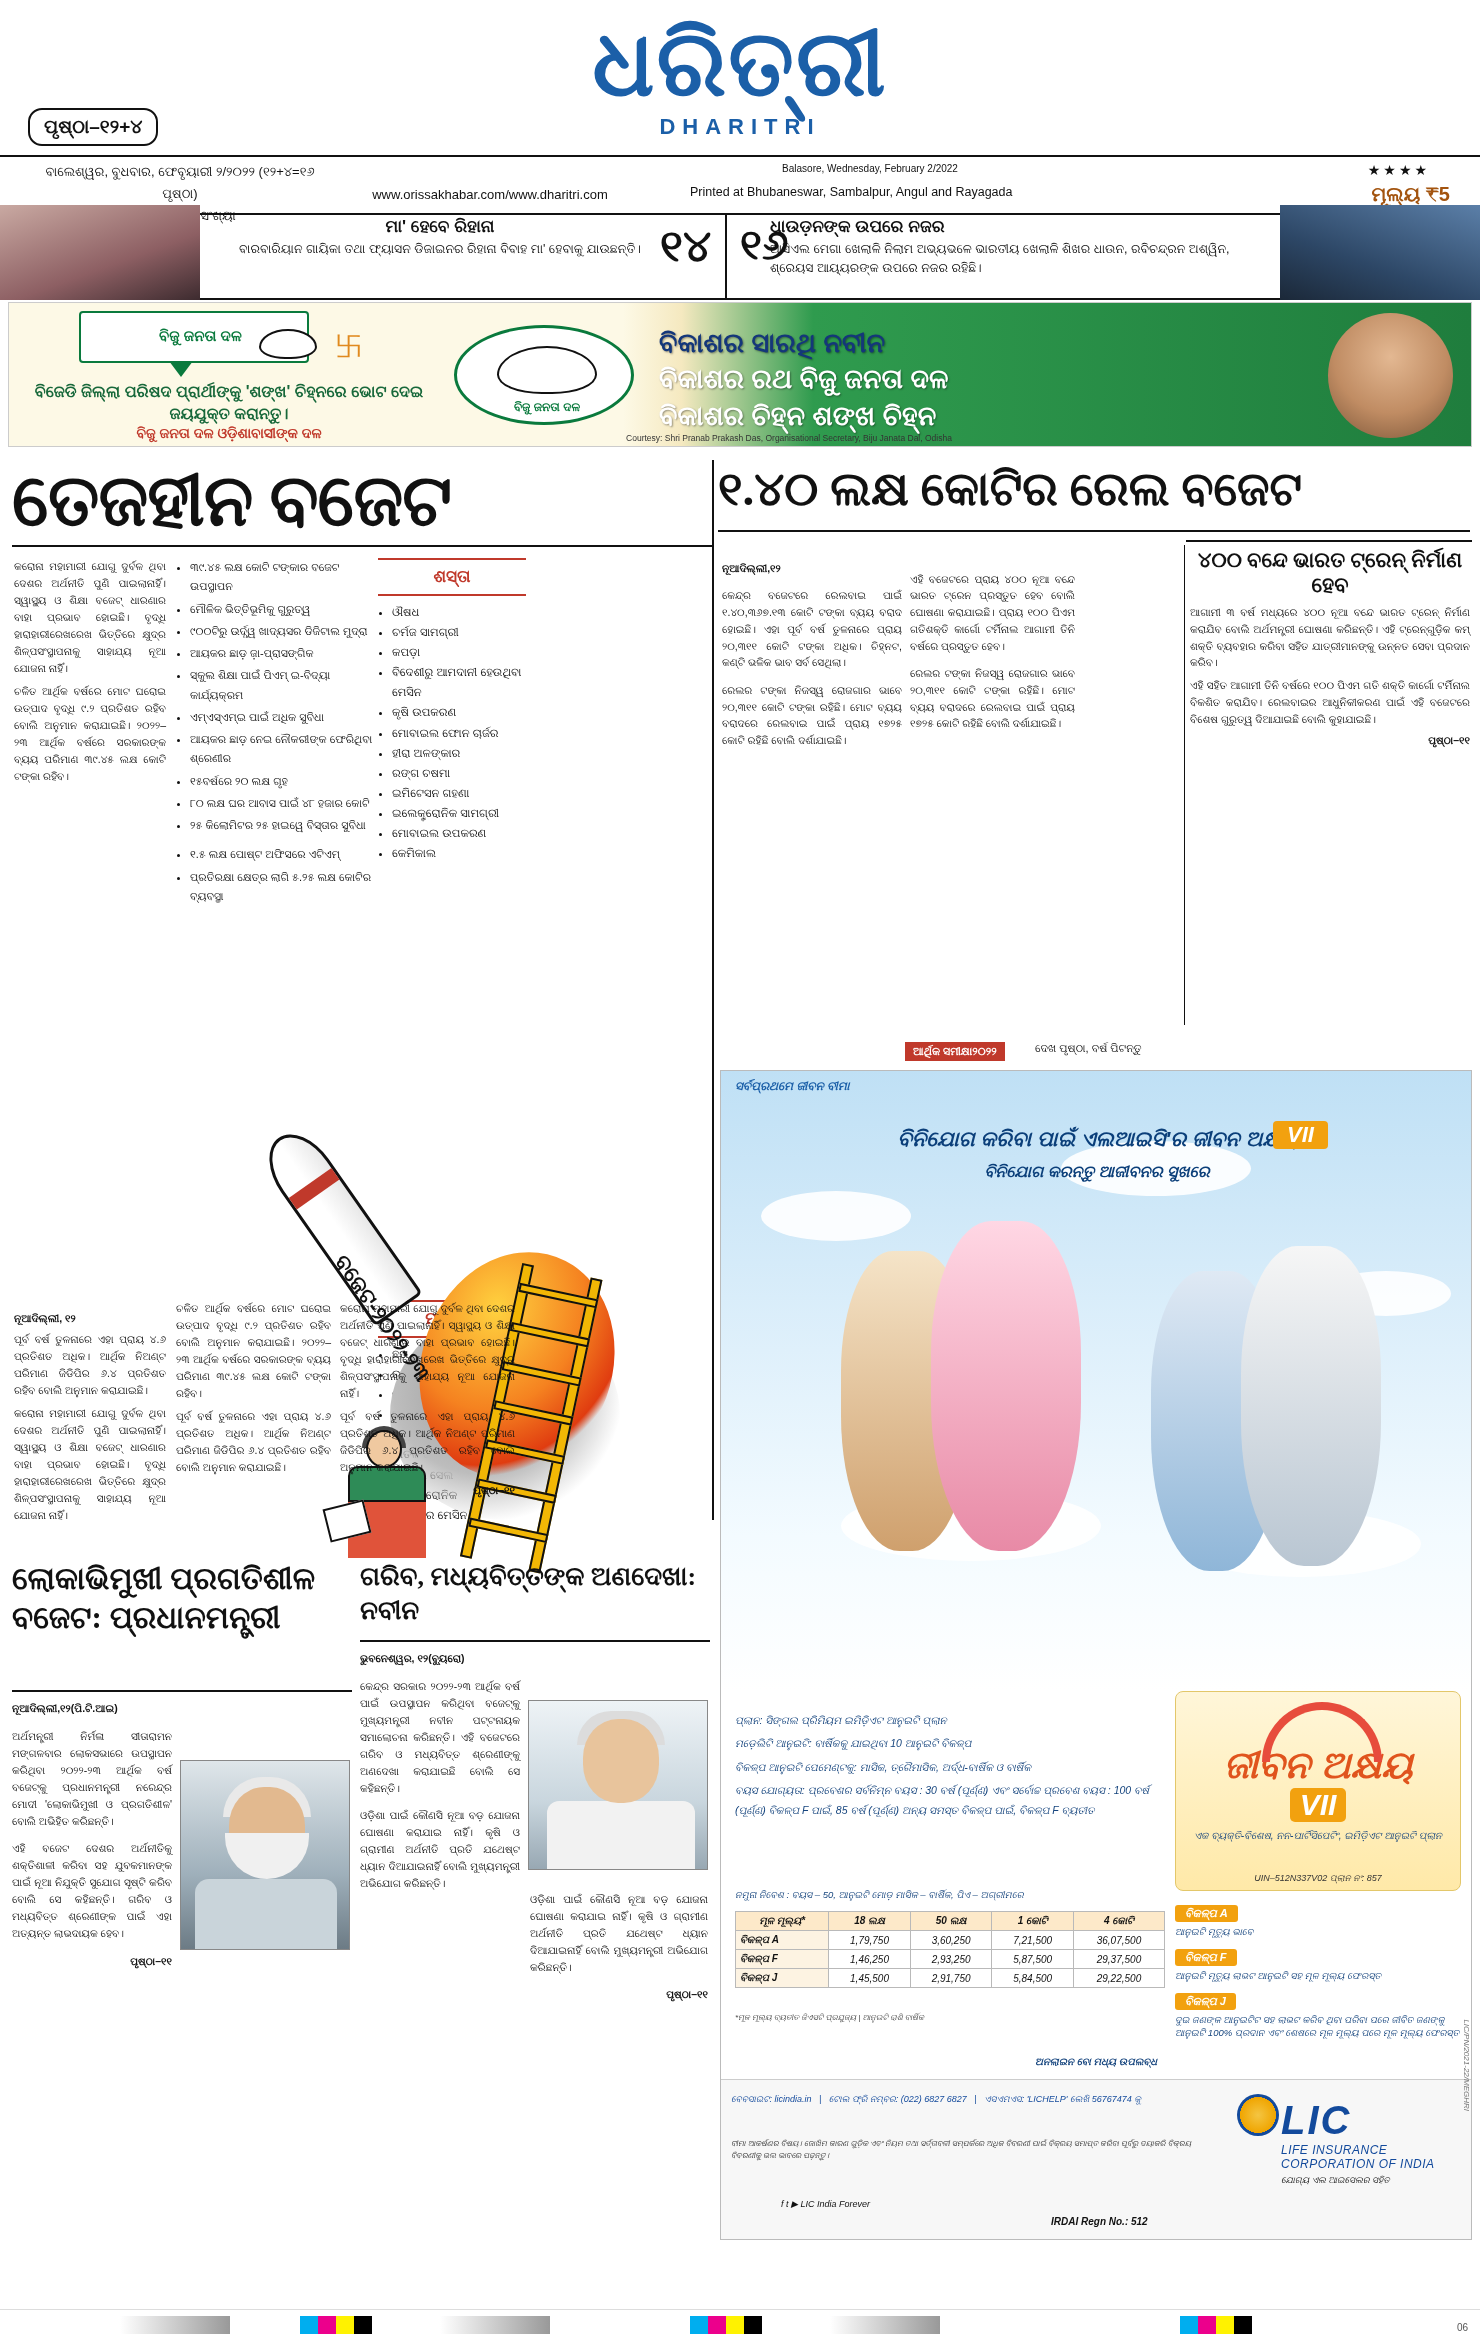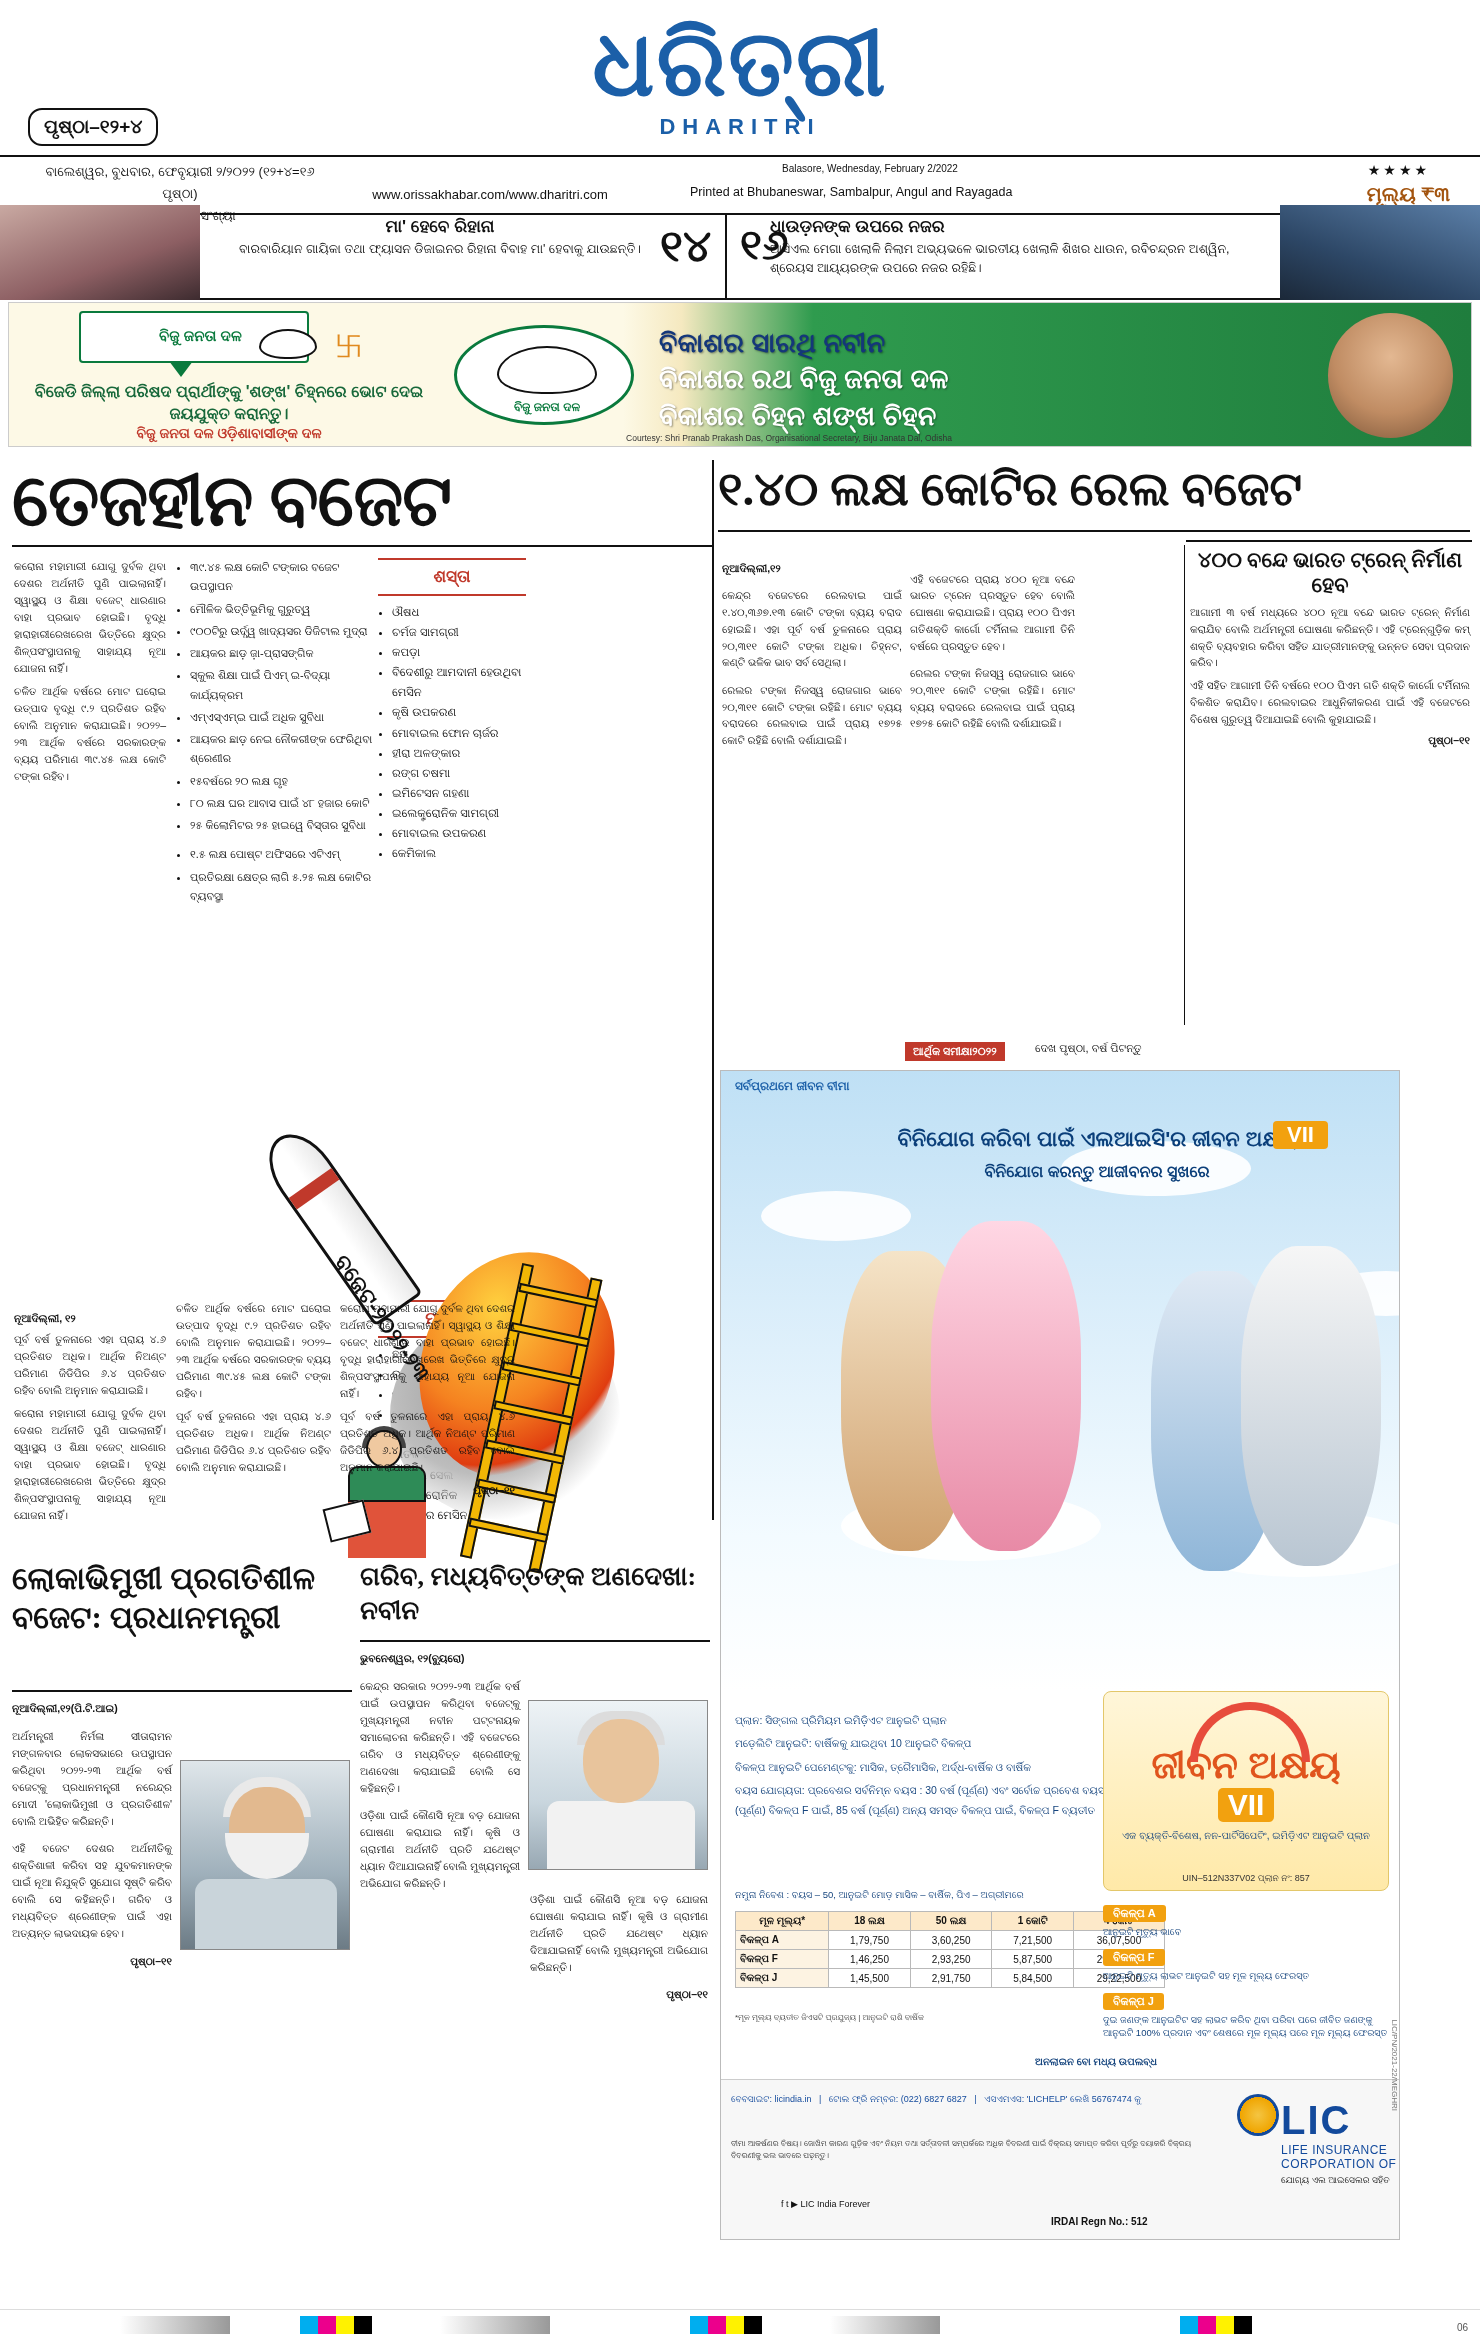--- a/index.html
+++ b/index.html
@@ -153,21 +153,21 @@
   .sub-head-box { position:absolute; left:1190px; top:548px; width:280px; }
   .sub-head-box h2 { margin:0 0 6px 0; font-size:21px; font-weight:bold; text-align:center; font-family:"Liberation Serif", serif;}
   .sub-head-box .txt { font-size:10.5px; line-height:1.6; text-align:justify;}
   .hrule-r { position:absolute; left:1186px; top:540px; width:286px; height:2px; background:#111;}
   .vrule-r2 { position:absolute; left:1184px; top:545px; width:1px; height:480px; background:#111;}
   .badge-red { position:absolute; left:905px; top:1042px; background:#c0392b; color:#fff;
      font-size:11px; font-weight:bold; padding:3px 8px; }
   .badge-txt { position:absolute; left:1035px; top:1042px; font-size:11px; }
 
   
-  .lic-ad { position:absolute; left:720px; top:1070px; width:680px; height:1170px; border:1px solid #bbb; background:#fff; overflow:hidden;}
+  .lic-ad { position:absolute; left:720px; top:1070px; width:752px; height:1170px; border:1px solid #bbb; background:#fff; overflow:hidden;font-style:italic;}
   .lic-sky { position:absolute; left:0; top:0; width:752px; height:620px;
      background:linear-gradient(#bfe0f5 0%, #dff0fb 45%, #f3fbff 75%, #ffffff 100%);}
   .cloud { position:absolute; background:#fff; border-radius:50%; opacity:.9;}
   .lic-top-logo { position:absolute; left:14px; top:8px; font-size:12px; font-weight:bold; color:#1b5fa8;}
   .lic-hl1 { position:absolute; left:0; top:56px; width:752px; text-align:center; font-size:21px; font-weight:bold; color:#0b3f7a;}
   .lic-hl2 { position:absolute; left:0; top:92px; width:752px; text-align:center; font-size:16px; font-weight:bold; color:#0b3f7a;}
   .vii-badge { position:absolute; left:552px; top:50px; background:#f2a10f; color:#fff;
      font-size:22px; font-weight:bold; padding:1px 14px; border-radius:4px;}
   .person { position:absolute; border-radius:40% 40% 45% 45%; }
   .p1 { left:120px; top:180px; width:130px; height:300px; background:linear-gradient(#f5e4c8,#cfa06d);}
@@ -253,21 +253,21 @@
         <div class="strip-url" style="left:330px;top:30px;width:320px;text-align:center;">
           <span>www.orissakhabar.com/www.dharitri.com</span>
         </div>
         <div class="strip-center" style="left:660px;top:3px;width:420px;text-align:center;">
           <div>Balasore, Wednesday, February 2/2022</div>
         </div>
         <div style="position:absolute;left:690px;top:28px;width:560px;font-size:12.5px;">
           <span>Printed at Bhubaneswar, Sambalpur, Angul and Rayagada</span>
         </div>
         <div class="strip-stars">★★★★</div>
-        <div class="strip-price">ମୂଲ୍ୟ ₹୩</div>
+        <div class="strip-price">ମୂଲ୍ୟ ₹5</div>
       </div>
     </div>
 
     <div class="teaser-band">
       <div class="teaser-left-photo"></div>
       <div class="teaser-right-photo"></div>
       <div class="teaser-l-txt">
         <div class="teaser-title">ମା' ହେବେ ରିହାନା</div>
         <div class="teaser-body">ବାରବାରିୟାନ ଗାୟିକା ତଥା ଫ୍ୟାସନ ଡିଜାଇନର ରିହାନା ବିବାହ ମା' ହେବାକୁ ଯାଉଛନ୍ତି।</div>
       </div>

